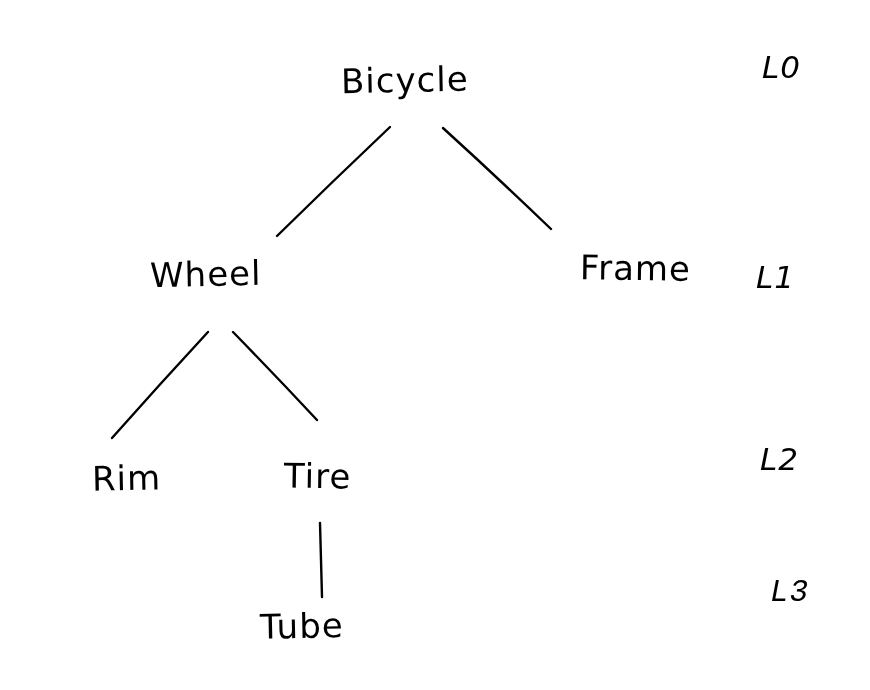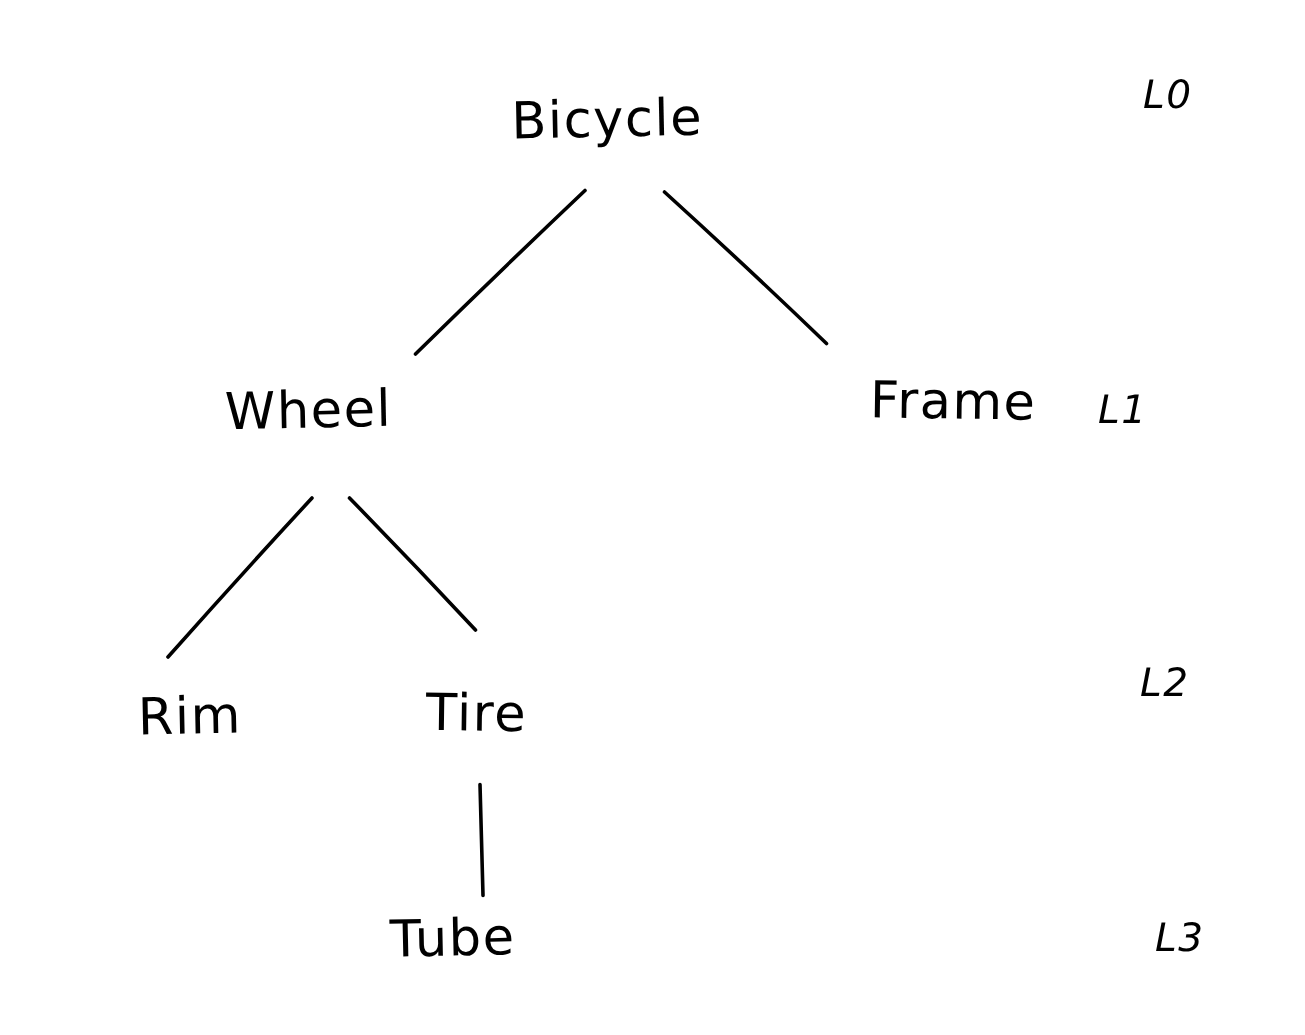--- a/index.html
+++ b/index.html
@@ -34,37 +34,37 @@
     font-size: 34px;
     font-weight: normal;
     letter-spacing: 1px;
     white-space: nowrap;
     line-height: 1.1;
   }
   .tilt-l { transform: rotate(-1.2deg); }
   .tilt-r { transform: rotate(0.8deg); }
   .level-label {
     position: absolute;
-    font-size: 26px;
+    font-size: 31px;
     font-style: italic;
     letter-spacing: 1px;
     white-space: nowrap;
     line-height: 1.1;
   }
   
   .pos-bicycle { left: 341px; top: 62px; }
   .pos-wheel   { left: 150px; top: 256px; }
   .pos-frame   { left: 580px; top: 250px; }
   .pos-rim     { left: 92px;  top: 460px; }
   .pos-tire    { left: 284px; top: 458px; }
   .pos-tube    { left: 260px; top: 608px; }
   .pos-l0 { left: 762px; top: 50px; }
-  .pos-l1 { left: 732px; top: 260px; }
+  .pos-l1 { left: 756px; top: 260px; }
   .pos-l2 { left: 760px; top: 442px; }
-  .pos-l3 { left: 770px; top: 612px; }
+  .pos-l3 { left: 770px; top: 576px; font-family: Liberation Mono, monospace; }
 </style>
 </head>
 <body>
 
 <div class="canvas">
 
   <svg class="edges-layer" viewBox="0 0 870 690" xmlns="http://www.w3.org/2000/svg">
     <path class="edge" d="M390,127 Q332,182 277,236"></path>
     <path class="edge" d="M443,128 Q498,178 551,229"></path>
     <path class="edge" d="M208,332 Q159,385 112,438"></path>

